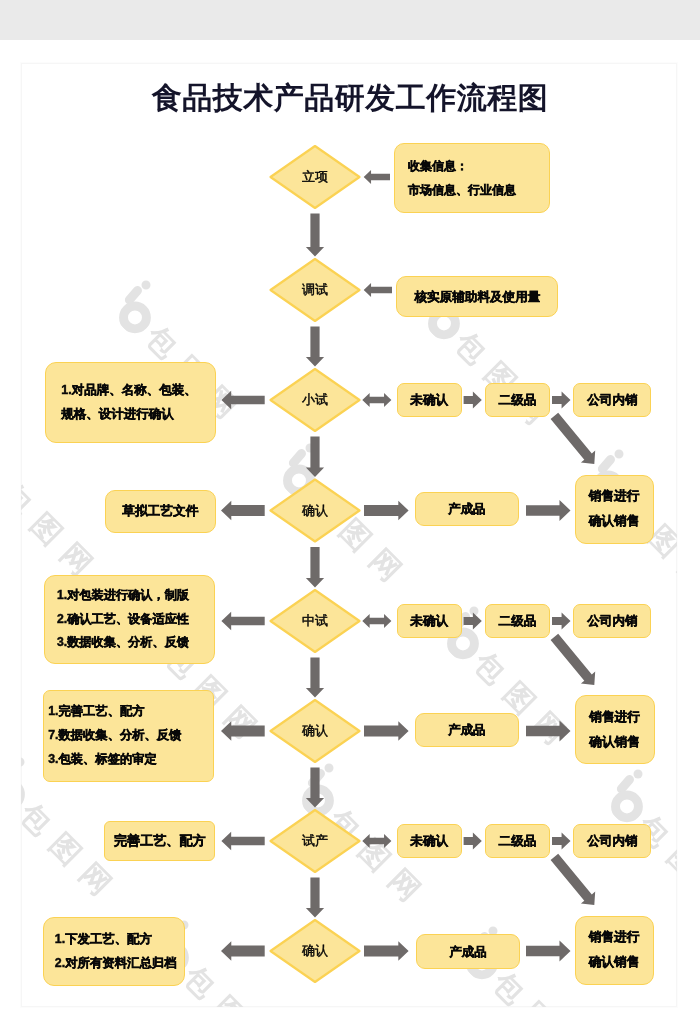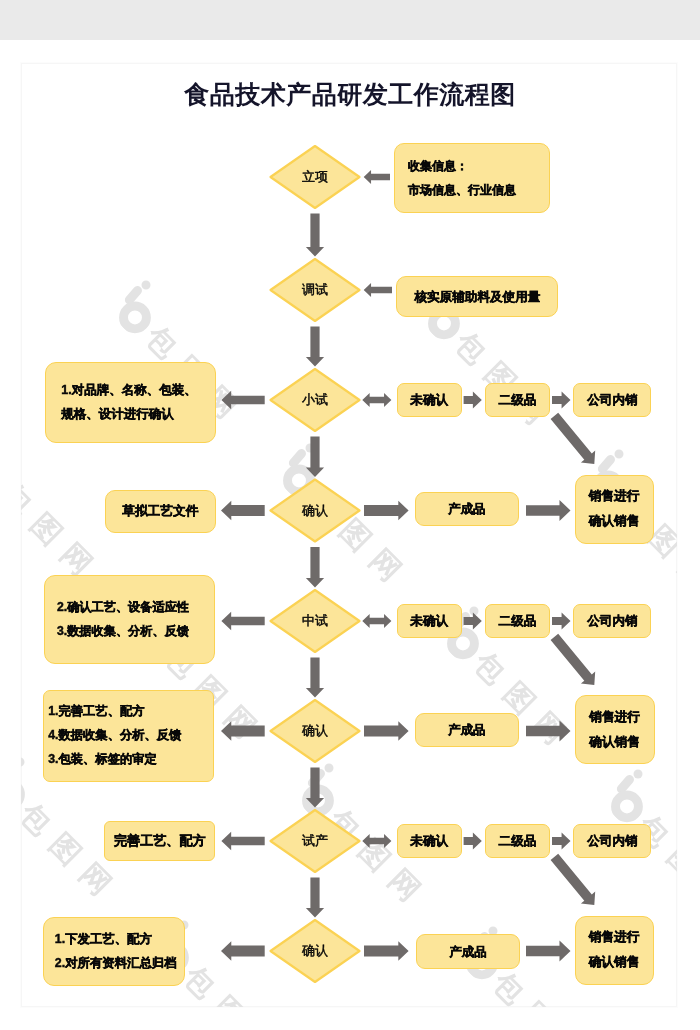--- a/index.html
+++ b/index.html
@@ -14,21 +14,21 @@
         border:1px solid #fcfcfc;}
   #wmlayer{position:absolute;left:21px;top:63px;width:656px;height:944px;overflow:hidden;}
   .wm{position:absolute;white-space:nowrap;color:#e3e3e3;font-weight:700;font-size:29.5px;
       line-height:29.5px;transform-origin:0 0;transform:rotate(45deg);letter-spacing:13px;
       font-family:"Liberation Sans",sans-serif;display:flex;align-items:flex-end;}
   .wm .sixmark{display:block;width:42px;height:54px;margin-right:5px;flex:0 0 auto;
                position:relative;top:3px;}
   .wm .sixmark svg{display:block;}
   #svg{position:absolute;left:0;top:0;}
   .title{position:absolute;left:0;top:78px;width:700px;text-align:center;
-         font-size:25px;font-weight:700;color:#14142a;
+         font-size:30px;font-weight:700;color:#14142a;
          font-family:"Liberation Serif",serif;letter-spacing:0.5px;}
   .node{position:absolute;box-sizing:border-box;background:#fce599;
         border:1.8px solid #fbd253;border-radius:10px;
         display:flex;flex-direction:column;align-items:center;justify-content:center;
         color:#080808;font-weight:700;text-align:center;}
   .node.l{align-items:flex-start;text-align:left;}
   .node span{display:block;white-space:nowrap;-webkit-text-stroke:0.45px #080808;}
   .dlabel{position:absolute;display:flex;align-items:center;justify-content:center;
           color:#080808;font-weight:400;white-space:nowrap;-webkit-text-stroke:0.45px #080808;}
 </style>
@@ -244,39 +244,40 @@
         <span>二级品</span>
       </div>
       <div class="node" style="left: 573.4px; top: 824px; width: 78px; height: 34px; font-size: 12.6px; line-height: 16.38px; border-radius: 7px;">
         <span>公司内销</span>
       </div>
       <div class="node l" style="left: 45.3px; top: 362px; width: 170.6px; height: 80.7px; font-size: 12.5px; line-height: 24px; border-radius: 11px; padding-left: 15px;">
         <span>1.对品牌、名称、包装、</span>
         <span>规格、设计进行确认</span>
       </div>
       <div class="node l" style="left: 44px; top: 575.3px; width: 170.6px; height: 88.6px; font-size: 12.2px; line-height: 23.5px; border-radius: 11px; padding-left: 12px;">
+        <span>1.对包装进行确认，制版</span>
         <span>2.确认工艺、设备适应性</span>
         <span>3.数据收集、分析、反馈</span>
       </div>
       <div class="node" style="left: 104.2px; top: 821px; width: 111.2px; height: 40px; font-size: 13.1px; line-height: 17.03px; border-radius: 6px;">
         <span>完善工艺、配方</span>
       </div>
       <div class="node" style="left: 104.5px; top: 489.5px; width: 111.6px; height: 43.7px; font-size: 12.7px; line-height: 16.51px; border-radius: 10px;">
         <span>草拟工艺文件</span>
       </div>
       <div class="node" style="left: 414.5px; top: 491.5px; width: 104.7px; height: 34.3px; font-size: 12.4px; line-height: 16.12px; border-radius: 9px;">
         <span>产成品</span>
       </div>
       <div class="node" style="left: 574.5px; top: 474.5px; width: 79px; height: 69.4px; font-size: 12.7px; line-height: 25px; border-radius: 11px;">
         <span>销售进行</span>
         <span>确认销售</span>
       </div>
       <div class="node l" style="left: 43.2px; top: 689.8px; width: 170.9px; height: 91.8px; font-size: 12.3px; line-height: 23.8px; border-radius: 7px; padding-left: 4px;">
         <span>1.完善工艺、配方</span>
-        <span>4.数据收集、分析、反馈</span>
+        <span>7.数据收集、分析、反馈</span>
         <span>3.包装、标签的审定</span>
       </div>
       <div class="node" style="left: 414.5px; top: 712.5px; width: 104.7px; height: 34.3px; font-size: 12.4px; line-height: 16.12px; border-radius: 9px;">
         <span>产成品</span>
       </div>
       <div class="node" style="left: 574.6px; top: 695.1px; width: 80px; height: 69.4px; font-size: 12.7px; line-height: 25px; border-radius: 11px;">
         <span>销售进行</span>
         <span>确认销售</span>
       </div>
       <div class="node l" style="left: 42.8px; top: 917.3px; width: 142px; height: 69px; font-size: 12.4px; line-height: 23.5px; border-radius: 11px; padding-left: 11px;">

